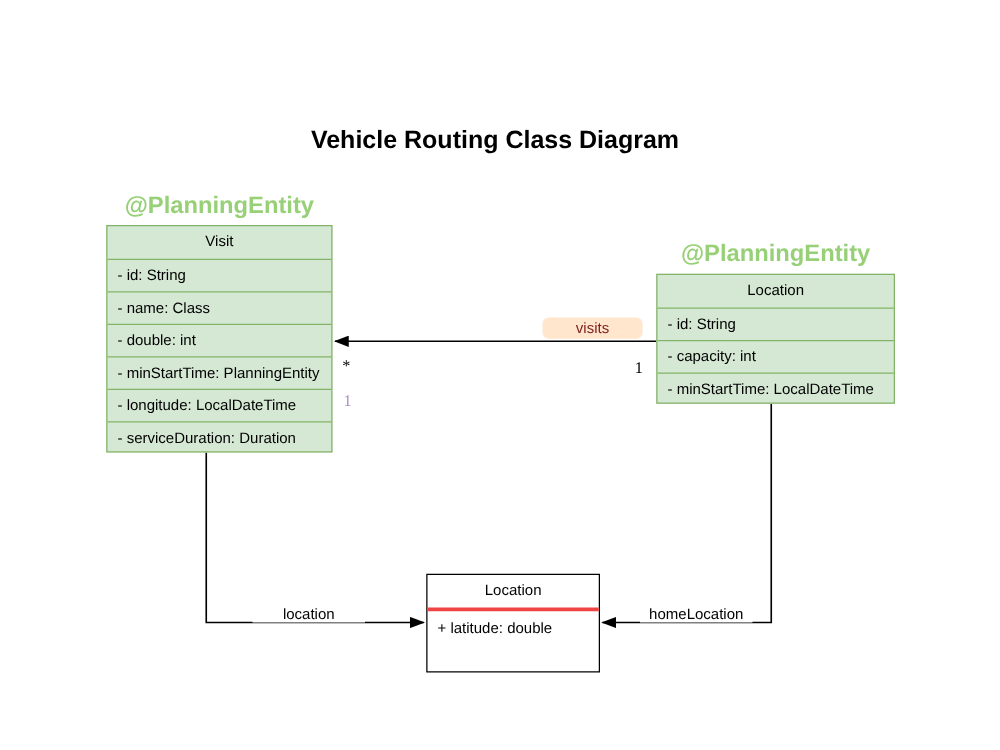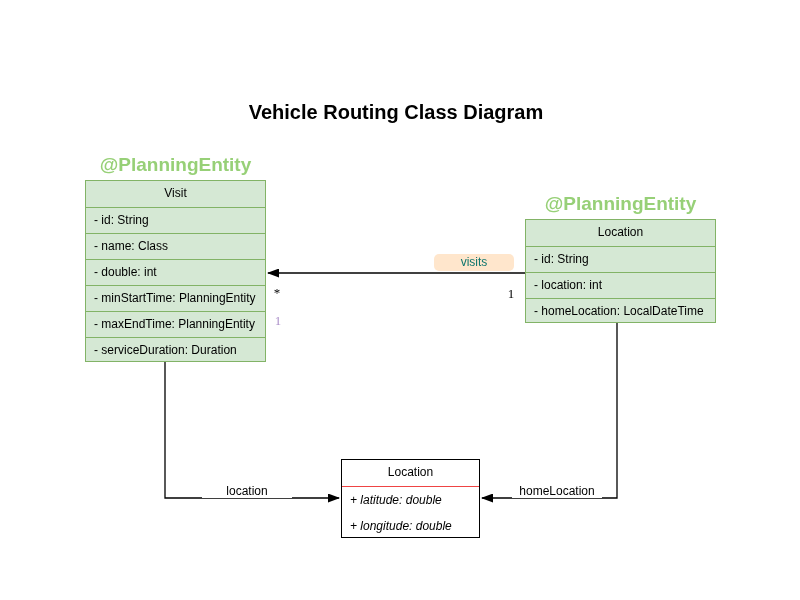--- a/index.html
+++ b/index.html
@@ -66,40 +66,39 @@
     line-height: 25px;
     text-align: center;
   }
   .entity .attr-row {
     height: 26px;
     line-height: 25px;
     padding-left: 8px;
     border-top: 1px solid var(--entity-stroke);
   }
   .plain .class-body {
-    border-top: 1px solid #ef4444;
-    font-style: italic;
+    border-top: 3px solid #ef4444;
   }
   .plain .attr-row {
     height: 26px;
     line-height: 26px;
     padding-left: 8px;
   }
   .assoc-label-chip {
     position: absolute;
     left: 434px;
     top: 254px;
     width: 80px;
     height: 17px;
     line-height: 17px;
     background: var(--assoc-label-fill);
     border-radius: 5px;
     text-align: center;
     font-size: 12px;
-    color: #0f766e;
+    color: #7f1d1d;
   }
   .edge-label {
     position: absolute;
     width: 90px;
     text-align: center;
     font-size: 12px;
     line-height: 14px;
     color: #000000;
     background: #ffffff;
   }
@@ -132,37 +131,36 @@
     <polyline points="617,323 617,498 482,498" fill="none" stroke="#000000" stroke-width="1.3" marker-end="url(#arrowhead)"></polyline>
   </svg>
 
   <div class="class-annotation annotation-green" style="left:85px; top:156px; width:181px;">@PlanningEntity</div>
   <div class="class-box entity" style="left:85px; top:180px; width:181px; height:182px;">
     <div class="class-header">Visit</div>
     <div class="attr-row">- id: String</div>
     <div class="attr-row">- name: Class</div>
     <div class="attr-row">- double: int</div>
     <div class="attr-row">- minStartTime: PlanningEntity</div>
-    <div class="attr-row">- maxEndTime: PlanningEntity</div>
+    <div class="attr-row">- longitude: LocalDateTime</div>
     <div class="attr-row">- serviceDuration: Duration</div>
   </div>
 
   <div class="class-annotation annotation-green" style="left:525px; top:195px; width:191px;">@PlanningEntity</div>
   <div class="class-box entity" style="left:525px; top:219px; width:191px; height:104px;">
     <div class="class-header">Location</div>
     <div class="attr-row">- id: String</div>
-    <div class="attr-row">- location: int</div>
-    <div class="attr-row">- homeLocation: LocalDateTime</div>
+    <div class="attr-row">- capacity: int</div>
+    <div class="attr-row">- minStartTime: LocalDateTime</div>
   </div>
 
   <div class="class-box plain" style="left:341px; top:459px; width:139px; height:79px;">
     <div class="class-header">Location</div>
     <div class="class-body">
       <div class="attr-row">+ latitude: double</div>
-      <div class="attr-row">+ longitude: double</div>
     </div>
   </div>
 
   <div class="assoc-label-chip">visits</div>
   <div class="mult-label" style="left:270px; top:285px;">*</div>
   <div class="mult-label" style="left:504px; top:286px;">1</div>
   <div class="mult-label mult-secondary" style="left:271px; top:313px;">1</div>
 
   <div class="edge-label" style="left:202px; top:484px;">location</div>
   <div class="edge-label" style="left:512px; top:484px;">homeLocation</div>

